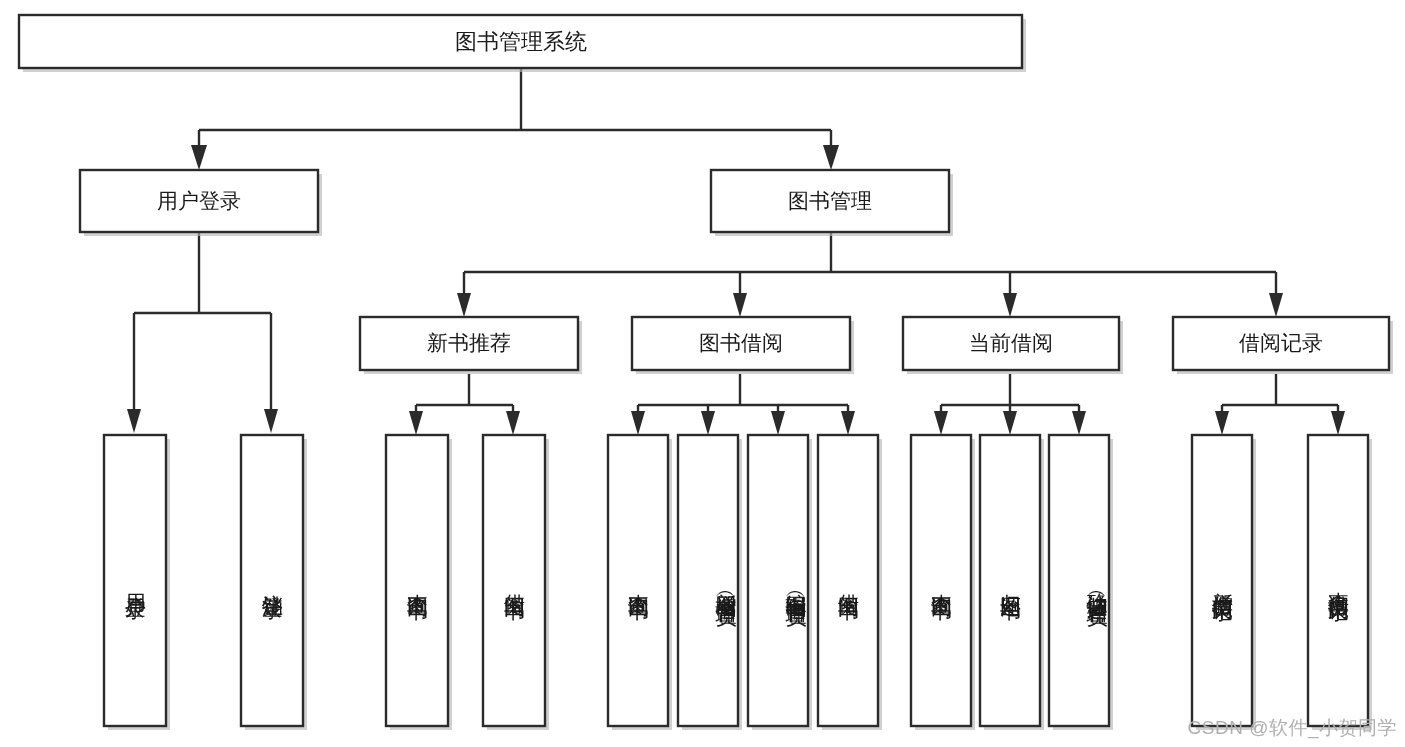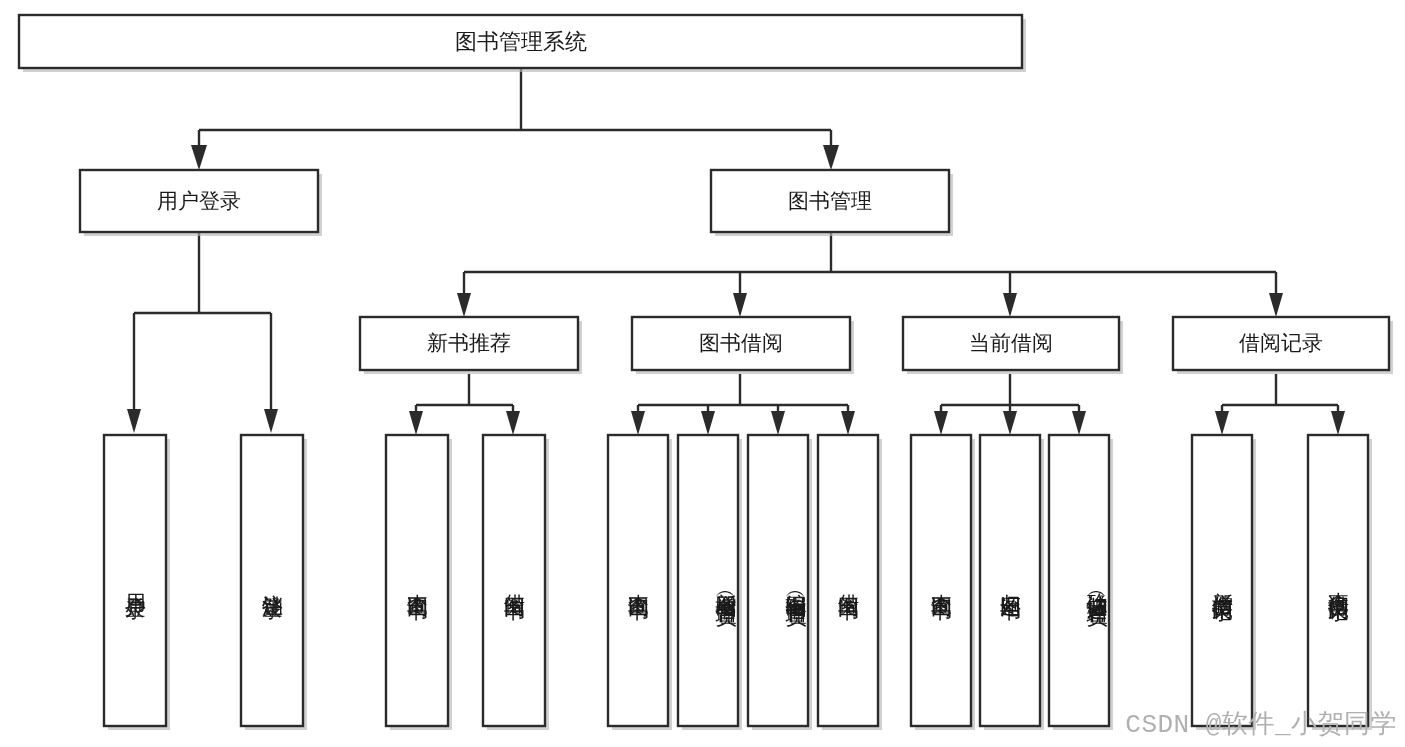--- a/index.html
+++ b/index.html
@@ -77,22 +77,22 @@
     pointer-events: none;
     user-select: none;
   }
   .vlabel.centered {
     align-items: center;
   }
   .watermark {
     position: absolute;
     right: 8px;
     bottom: 6px;
-    font-family: Liberation Mono, monospace;
-    font-size: 26px;
+    font-family: Liberation Sans, sans-serif;
+    font-size: 19px;
     color: #b0b0b0;
     letter-spacing: 0.5px;
     white-space: nowrap;
     user-select: none;
   }
 </style>
 </head>
 <body>
 
 <div id="diagram-root">

